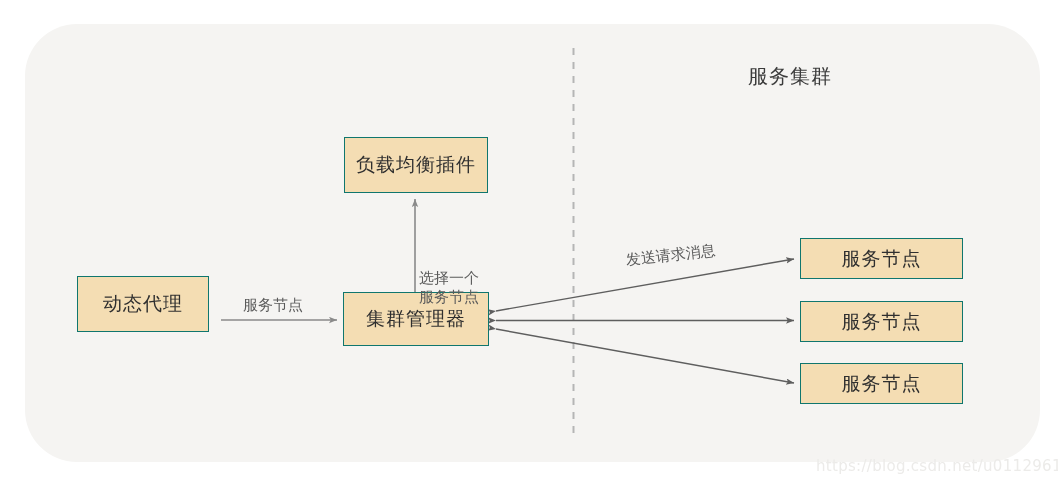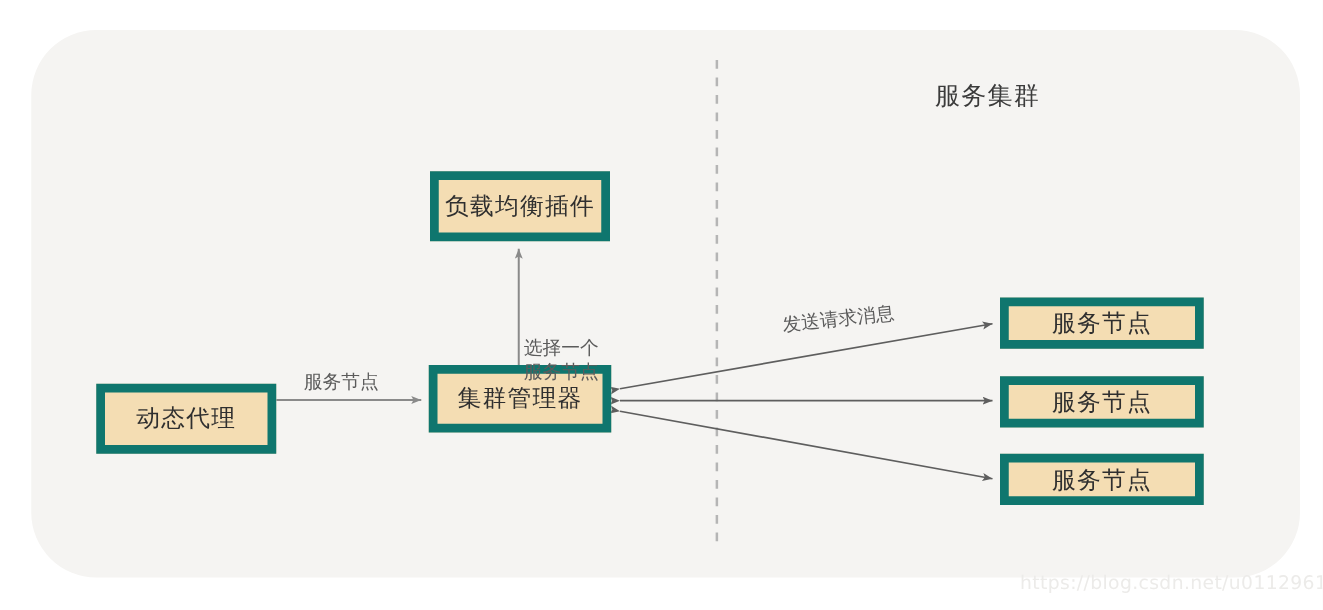--- a/index.html
+++ b/index.html
@@ -34,32 +34,32 @@
     white-space: nowrap;
     font-weight: normal;
   }
   #title-caller { left: 225px; top: 63px; }
   #title-cluster { left: 748px; top: 63px; }
 
   
   .node {
     position: absolute;
     background: #f4ddb3;
-    border: 7px solid #0f766e;
+    border: 1px solid #0f766e;
     box-sizing: border-box;
     display: flex;
     align-items: center;
     justify-content: center;
     font-size: 19px;
     color: #2f2f2f;
     letter-spacing: 1px;
     white-space: nowrap;
   }
   #node-lb        { left: 344px; top: 137px; width: 144px; height: 56px; }
-  #node-proxy     { left: 77px;  top: 307px; width: 144px; height: 56px; }
+  #node-proxy     { left: 77px;  top: 276px; width: 132px; height: 56px; }
   #node-cluster   { left: 343px; top: 292px; width: 146px; height: 54px; }
   #node-svc-1     { left: 800px; top: 238px; width: 163px; height: 41px; }
   #node-svc-2     { left: 800px; top: 301px; width: 163px; height: 41px; }
   #node-svc-3     { left: 800px; top: 363px; width: 163px; height: 41px; }
 
   
   .edge-label {
     position: absolute;
     font-size: 15px;
     color: #5b5b5b;

